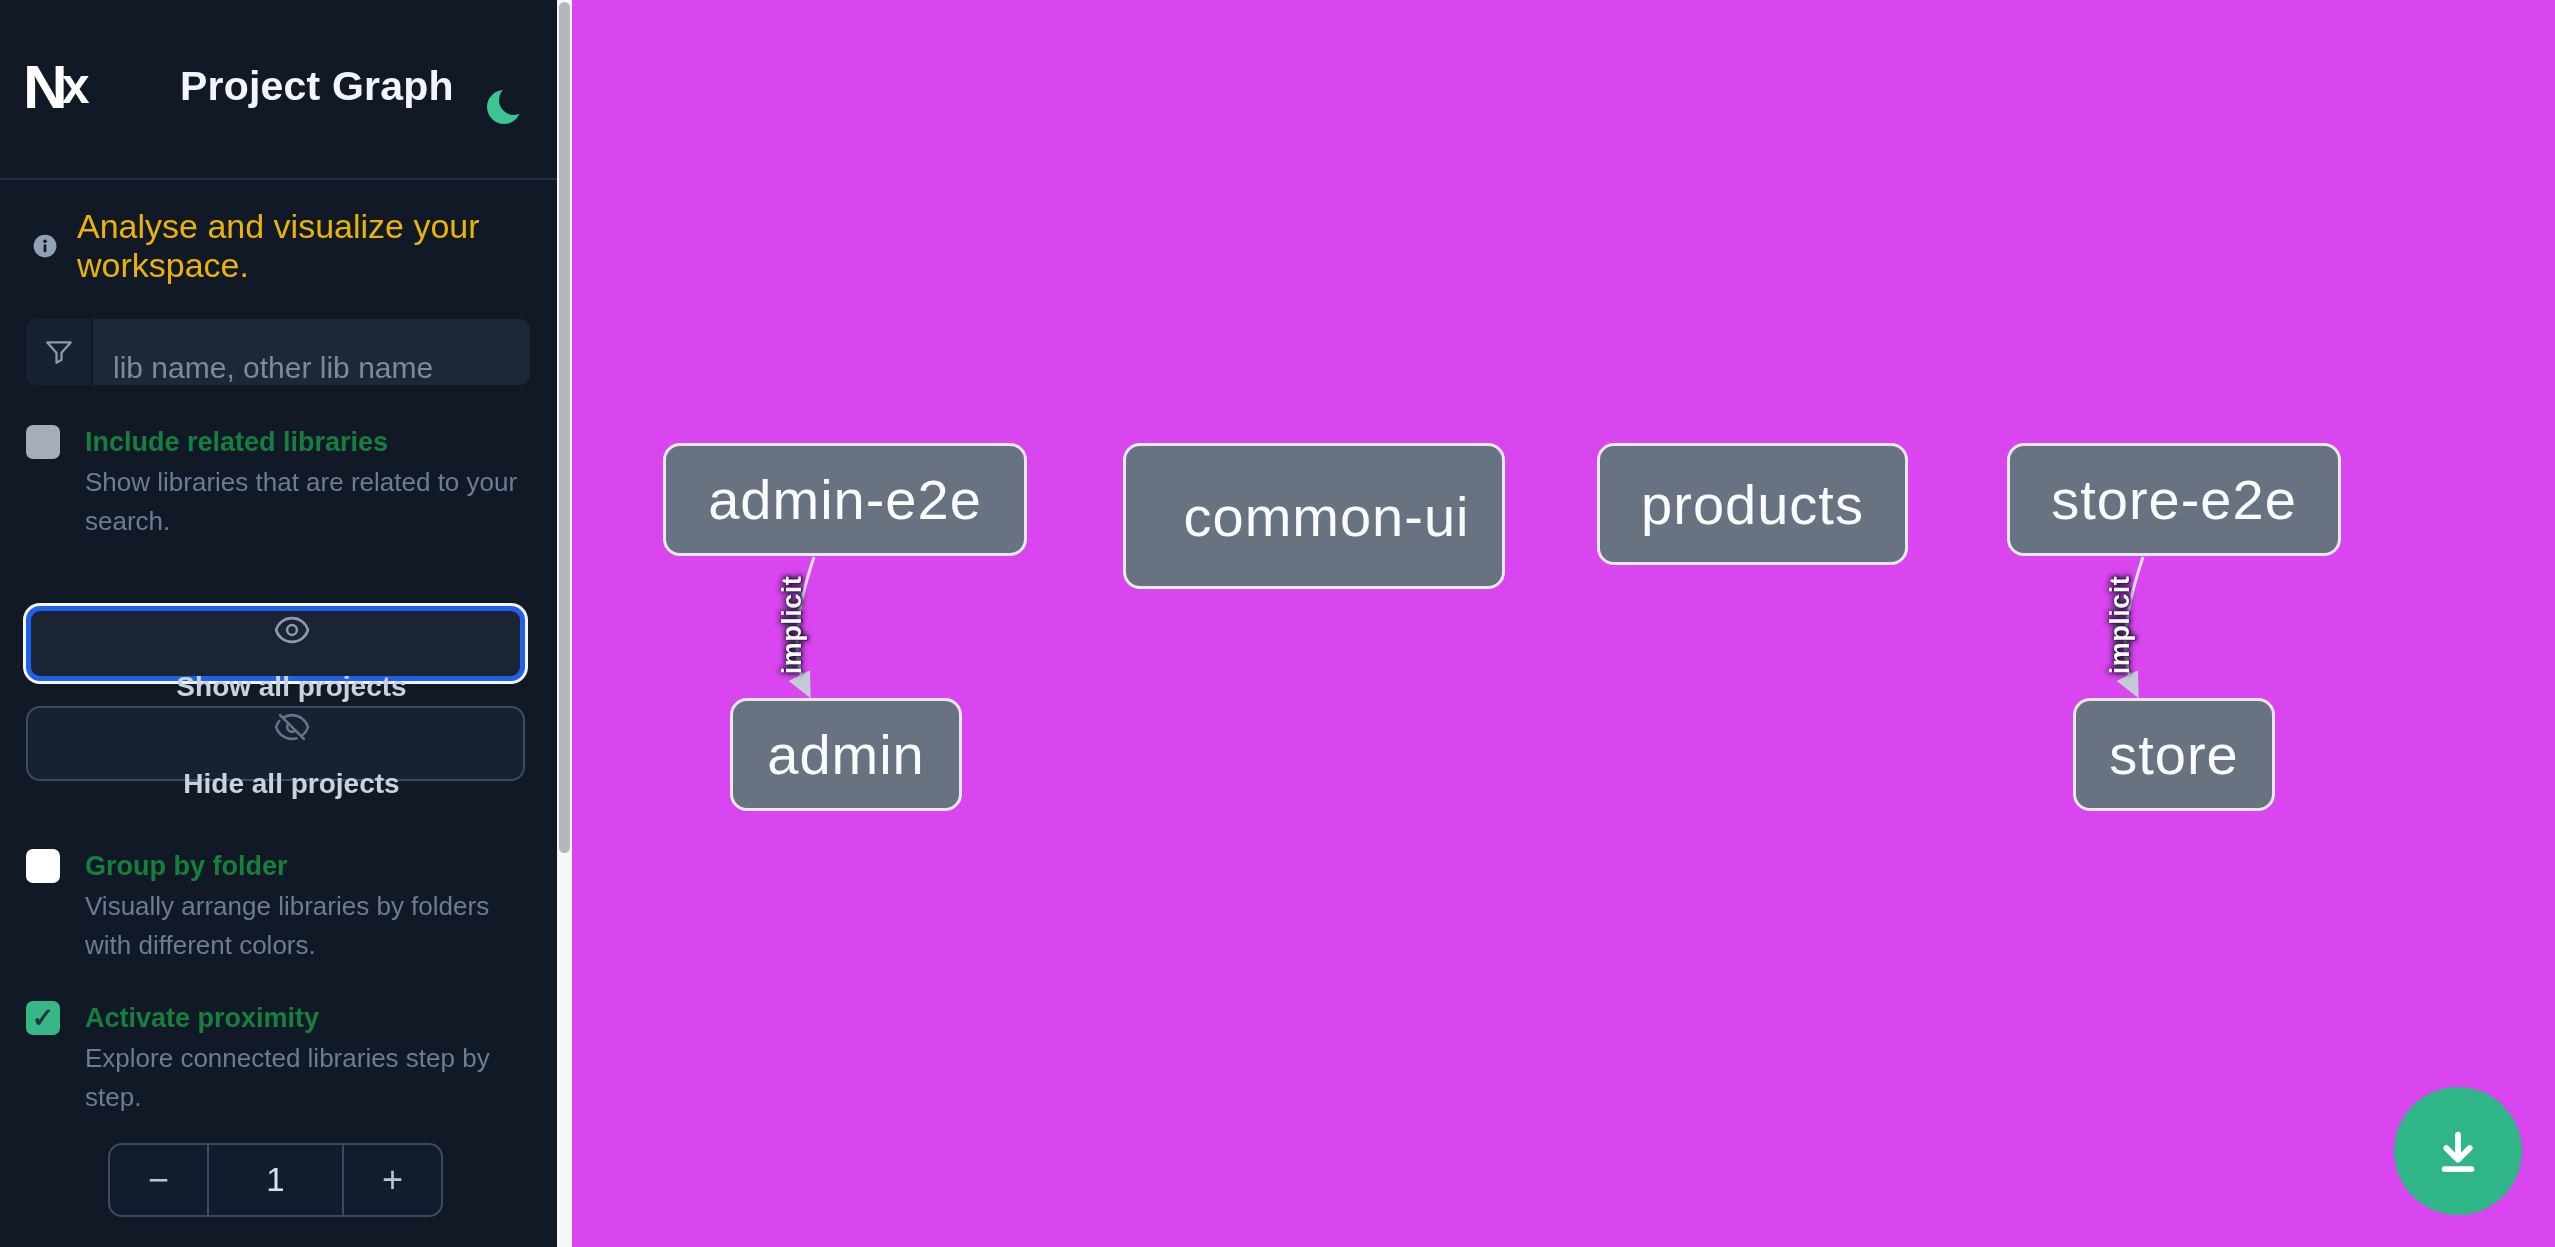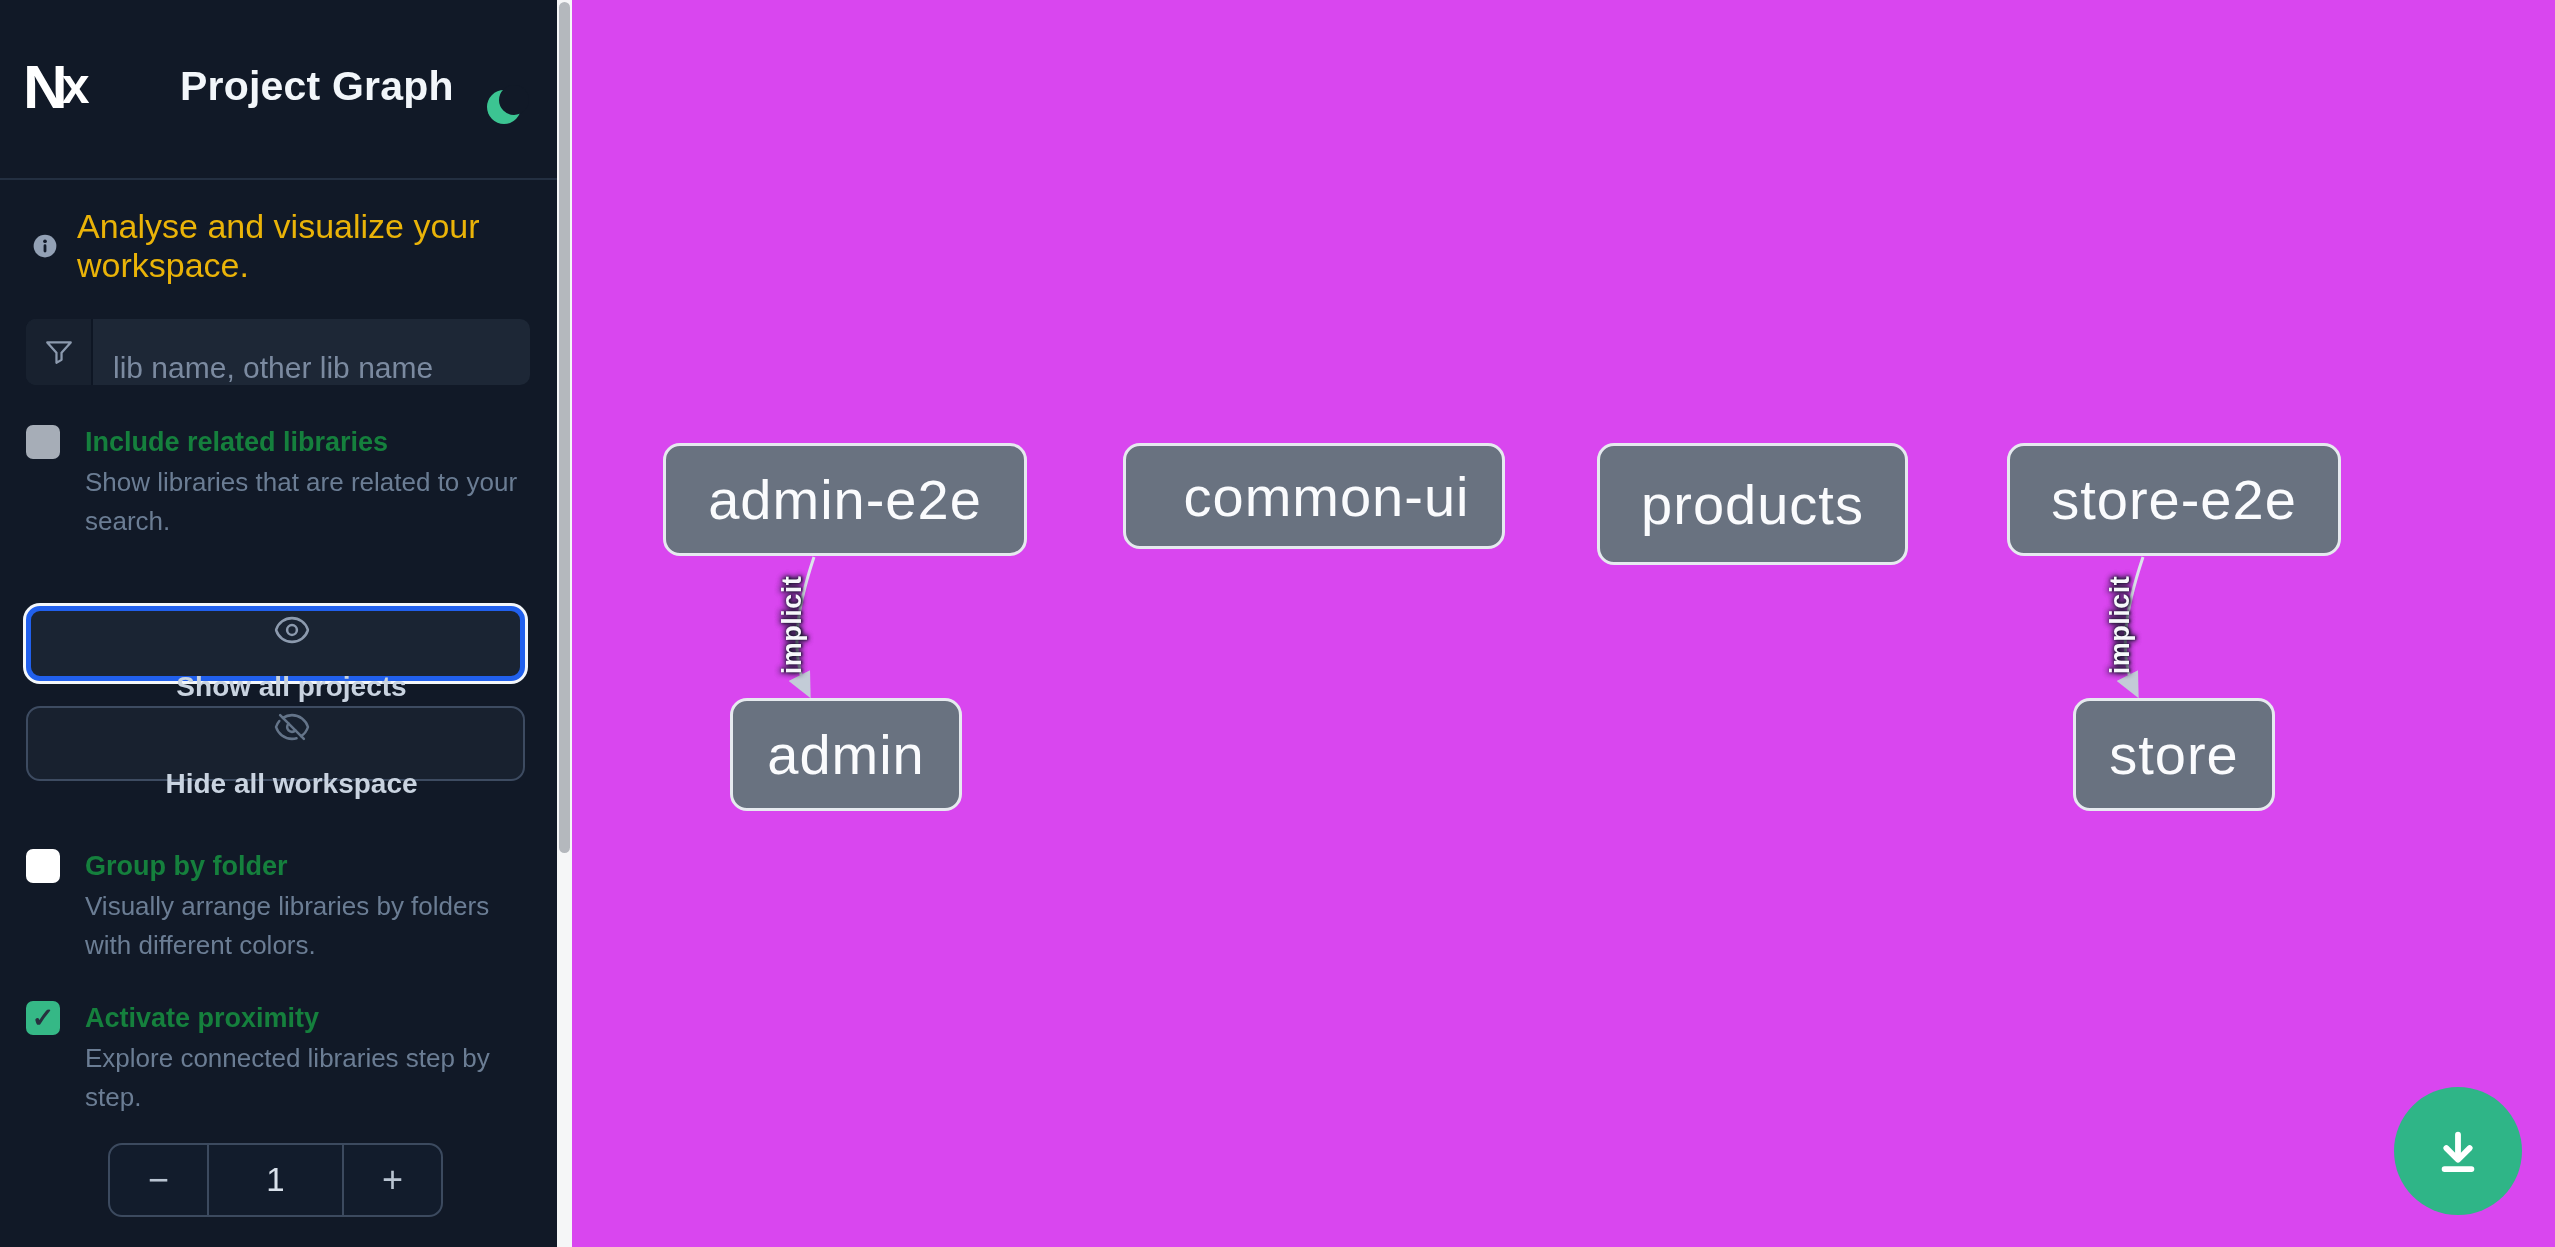--- a/index.html
+++ b/index.html
@@ -161,21 +161,21 @@
       </svg>
       <span>Show all projects</span>
     </button>
 
     <button class="side-btn btn-hide">
       <svg width="38" height="38" viewBox="0 0 24 24" fill="none" stroke="#647489" stroke-width="1.6" stroke-linecap="round" stroke-linejoin="round">
         <path d="M3.98 8.22A10.5 10.5 0 0 0 1.93 12c1.29 4.34 5.31 7.5 10.07 7.5.99 0 1.95-.14 2.86-.4M6.23 6.23A10.45 10.45 0 0 1 12 4.5c4.76 0 8.77 3.16 10.07 7.5a10.52 10.52 0 0 1-4.3 5.77"></path>
         <path d="M9.88 9.88a3 3 0 1 0 4.24 4.24"></path>
         <path d="M4.5 4.5l15 15"></path>
       </svg>
-      <span>Hide all workspace</span>
+      <span>Hide all projects</span>
     </button>
 
     <div class="option opt-group">
       <div class="cbox off"></div>
       <div class="opt-text">
         <div class="opt-title">Group by folder</div>
         <div class="opt-desc">Visually arrange libraries by folders with different colors.</div>
       </div>
     </div>
 
@@ -204,21 +204,21 @@
       <defs>
         <marker id="arrowhead" markerWidth="9" markerHeight="8" refX="6.5" refY="4" orient="auto">
           <path d="M0,0 L8.5,4 L0,8 Z" fill="#c3ccd7"></path>
         </marker>
       </defs>
     <path d="M 242 557 C 226 605, 216 653, 236 693" class="edge-path" marker-end="url(#arrowhead)"></path>
         <path d="M 1571 557 C 1555 605, 1544 653, 1564 693" class="edge-path" marker-end="url(#arrowhead)"></path>
       </svg>
     <div id="nodes-layer">
         <div class="graph-node" style="left: 91px; top: 443px; width: 364px; height: 113px;">admin-e2e</div>
-        <div class="graph-node" style="left: 551px; top: 443px; width: 382px; height: 106px; padding-left: 25px;">common-ui</div>
+        <div class="graph-node" style="left: 551px; top: 443px; width: 382px; height: 146px; padding-left: 25px;">common-ui</div>
         <div class="graph-node" style="left: 1025px; top: 443px; width: 311px; height: 122px;">products</div>
         <div class="graph-node" style="left: 1435px; top: 443px; width: 334px; height: 113px;">store-e2e</div>
         <div class="graph-node" style="left: 158px; top: 698px; width: 232px; height: 113px;">admin</div>
         <div class="graph-node" style="left: 1501px; top: 698px; width: 202px; height: 113px;">store</div>
         <div class="edge-label" style="left: 220px; top: 625px;">implicit</div>
         <div class="edge-label" style="left: 1548px; top: 625px;">implicit</div>
       </div>
 
     <button class="download-fab">
       <svg width="56" height="56" viewBox="0 0 48 48" fill="none" stroke="#ffffff" stroke-width="5" stroke-linecap="round" stroke-linejoin="round">

